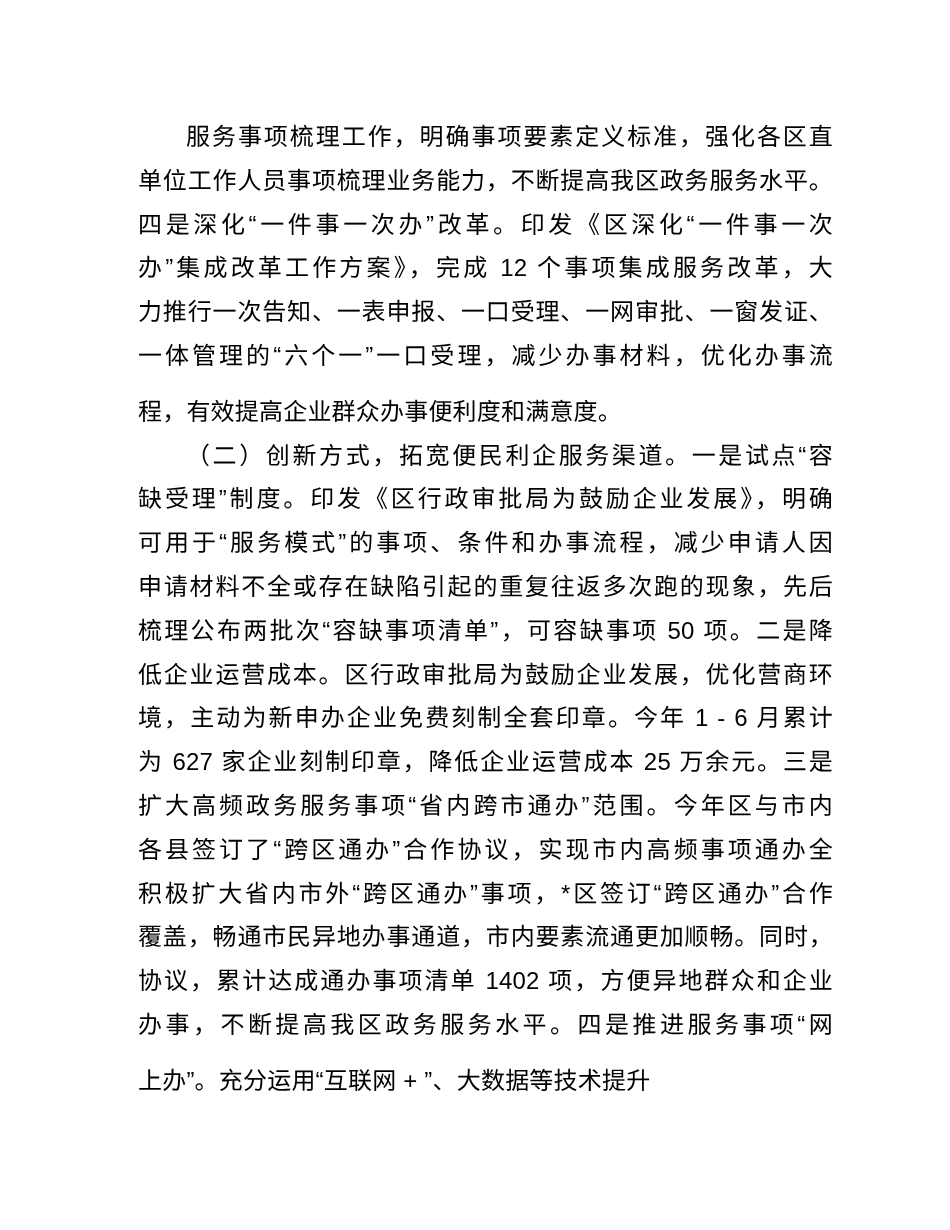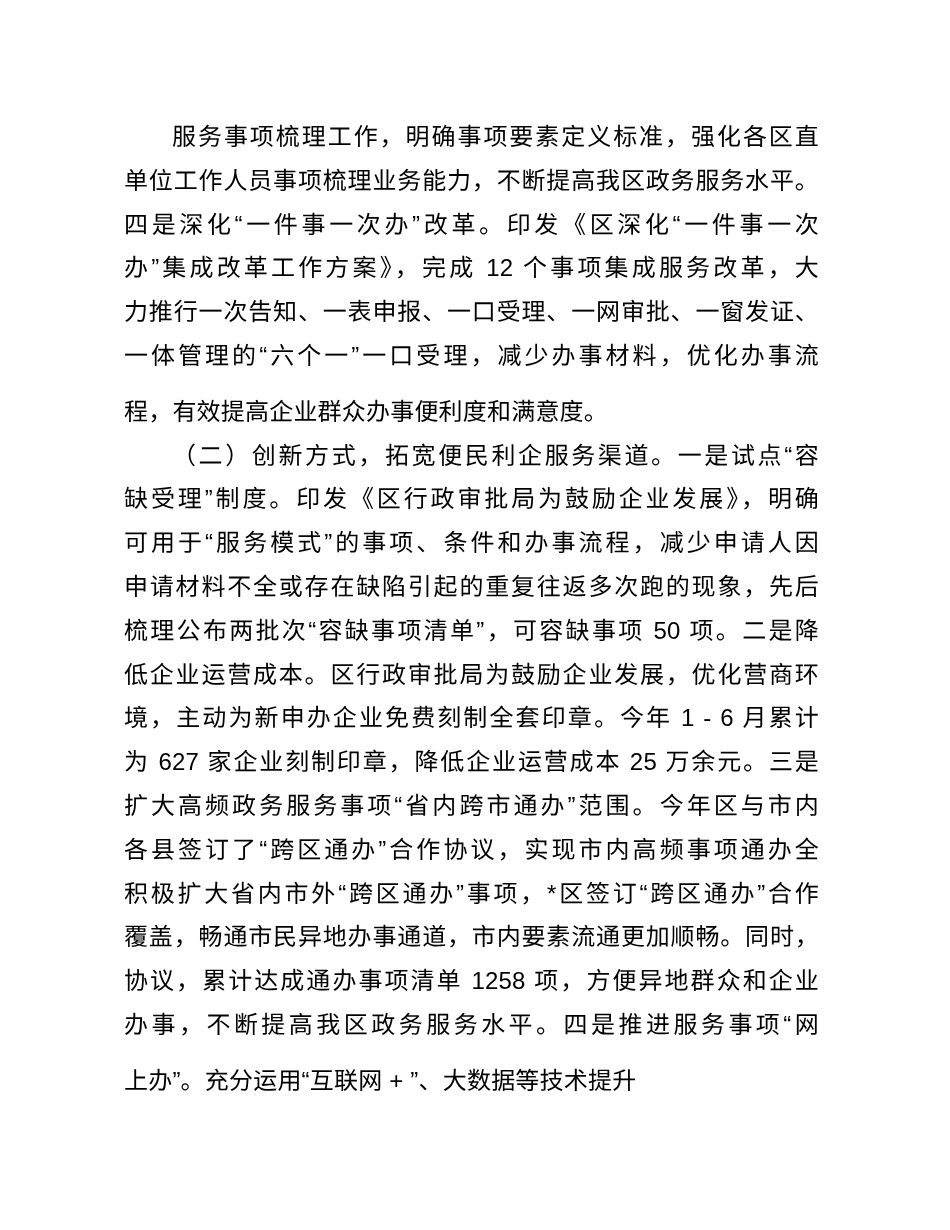--- a/index.html
+++ b/index.html
@@ -16,21 +16,21 @@
   .page {
     position: absolute;
     left: 0;
     top: 0;
     width: 950px;
     height: 1230px;
     background: #ffffff;
   }
   .doc-body {
     position: absolute;
-    left: 124px;
+    left: 138px;
     top: 115px;
     width: 695px;
     font-family: "Liberation Sans", sans-serif;
     font-weight: 400;
     color: #000000;
   }
   .line {
     font-size: 24px;
     line-height: 43.8px;
     white-space: nowrap;
@@ -72,19 +72,19 @@
       <div class="line">可用于“服务模式”的事项、条件和办事流程，减少申请人因</div>
       <div class="line">申请材料不全或存在缺陷引起的重复往返多次跑的现象，先后</div>
       <div class="line">梳理公布两批次“容缺事项清单”，可容缺事项 50 项。二是降</div>
       <div class="line">低企业运营成本。区行政审批局为鼓励企业发展，优化营商环</div>
       <div class="line">境，主动为新申办企业免费刻制全套印章。今年 1 - 6 月累计</div>
       <div class="line">为 627 家企业刻制印章，降低企业运营成本 25 万余元。三是</div>
       <div class="line">扩大高频政务服务事项“省内跨市通办”范围。今年区与市内</div>
       <div class="line">各县签订了“跨区通办”合作协议，实现市内高频事项通办全</div>
       <div class="line">积极扩大省内市外“跨区通办”事项，*区签订“跨区通办”合作</div>
       <div class="line">覆盖，畅通市民异地办事通道，市内要素流通更加顺畅。同时，</div>
-      <div class="line">协议，累计达成通办事项清单 1258 项，方便异地群众和企业</div>
+      <div class="line">协议，累计达成通办事项清单 1402 项，方便异地群众和企业</div>
       <div class="line">办事，不断提高我区政务服务水平。四是推进服务事项“网</div>
       <div class="line para-end">上办”。充分运用“互联网 + ”、大数据等技术提升</div>
     </div>
 
   </div>
 </div>
 
 </body></html>

